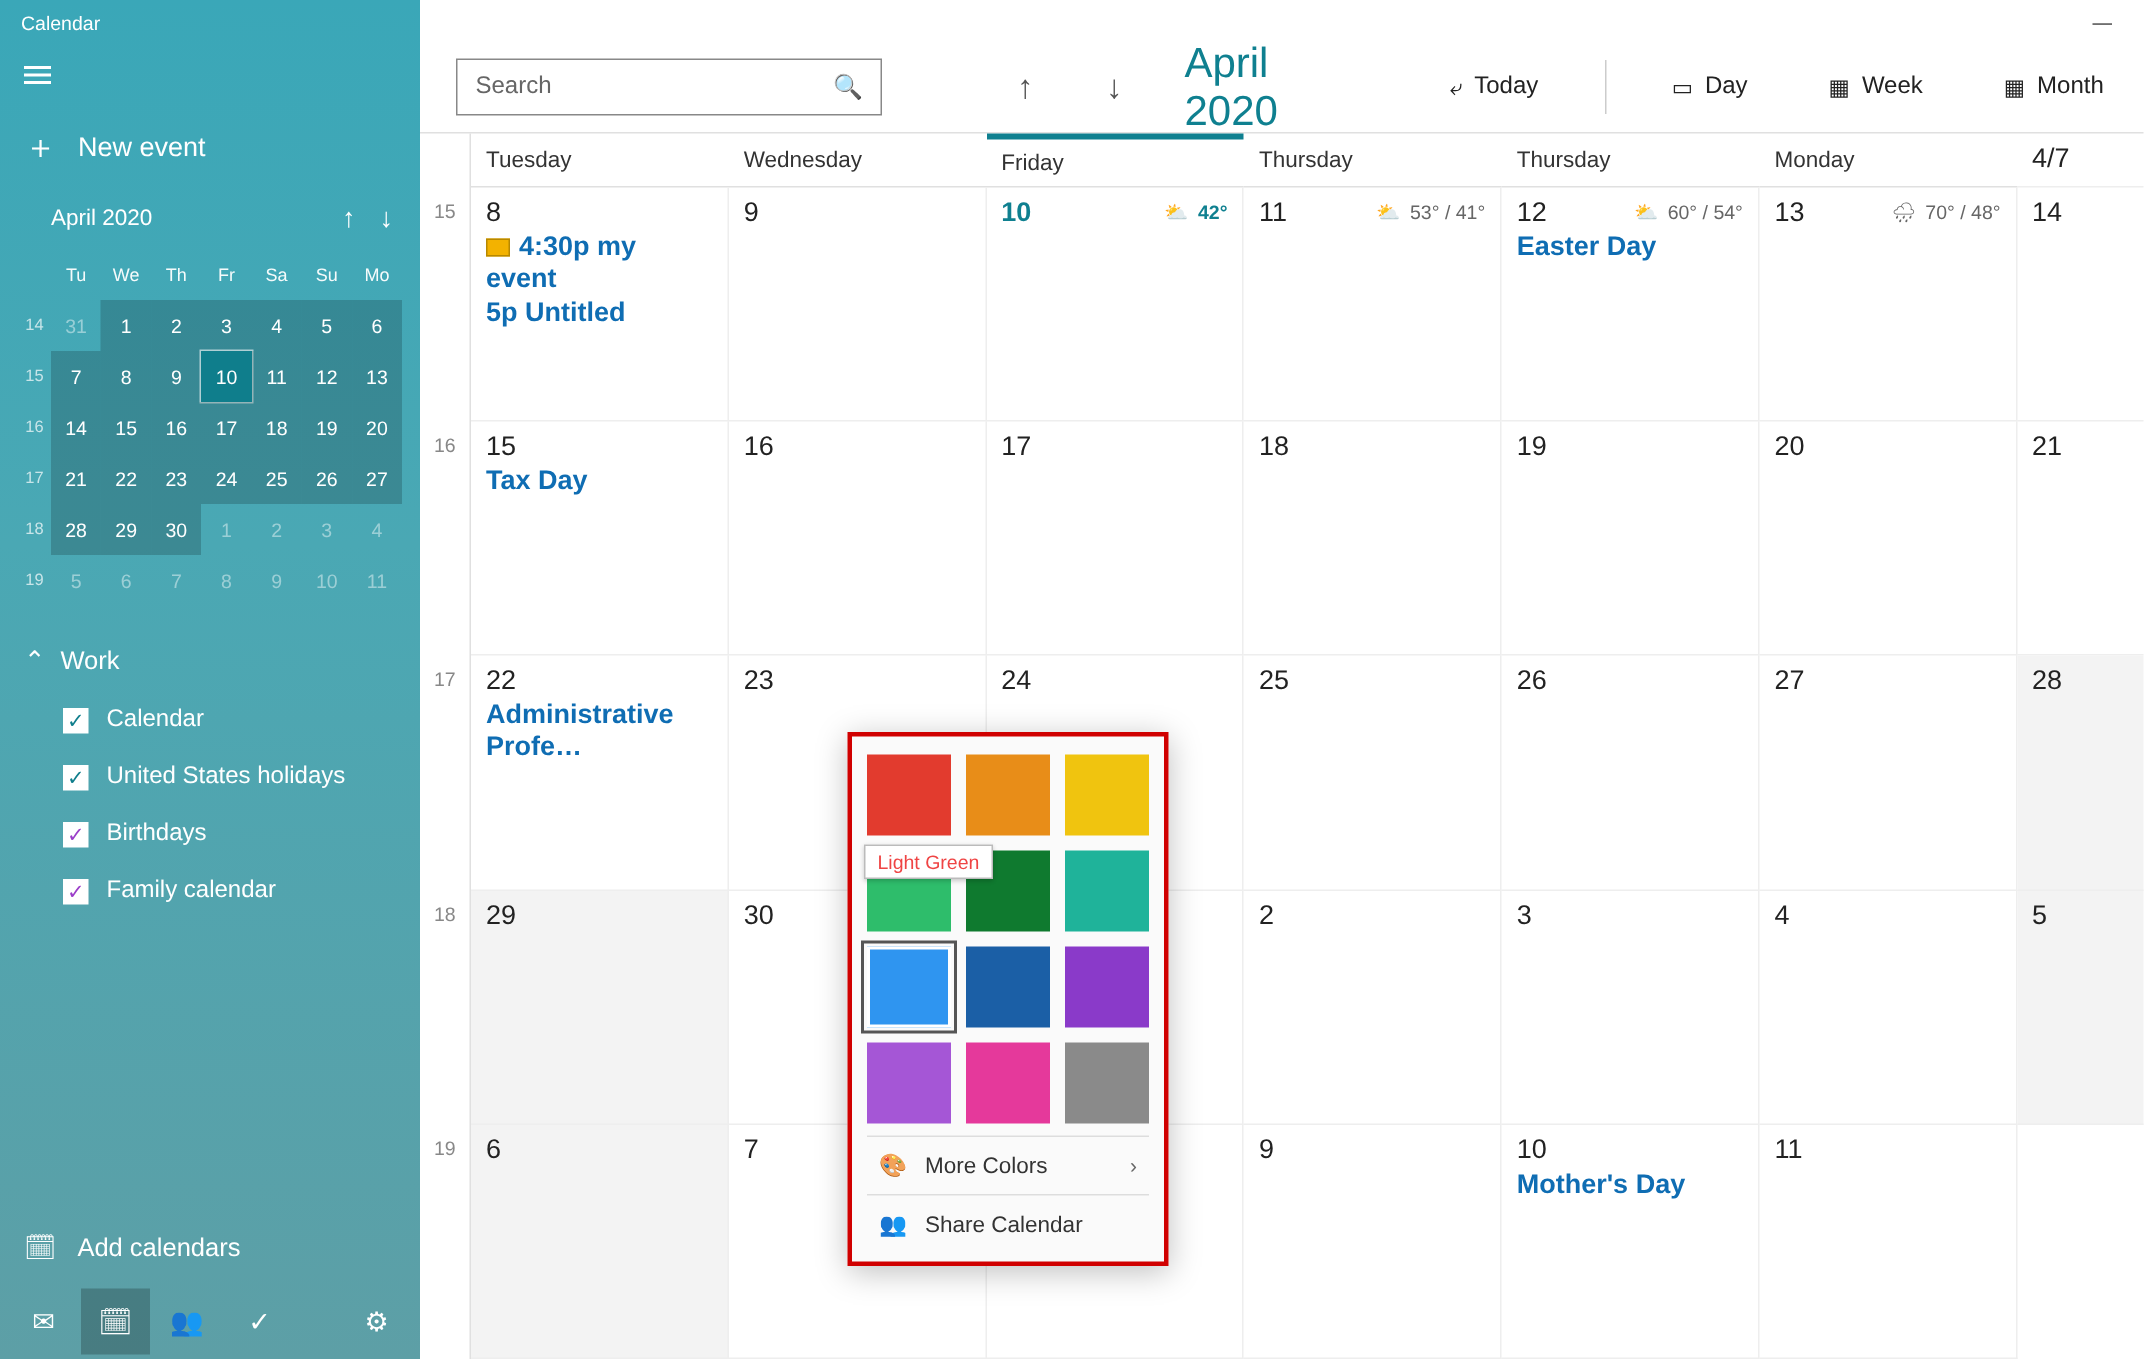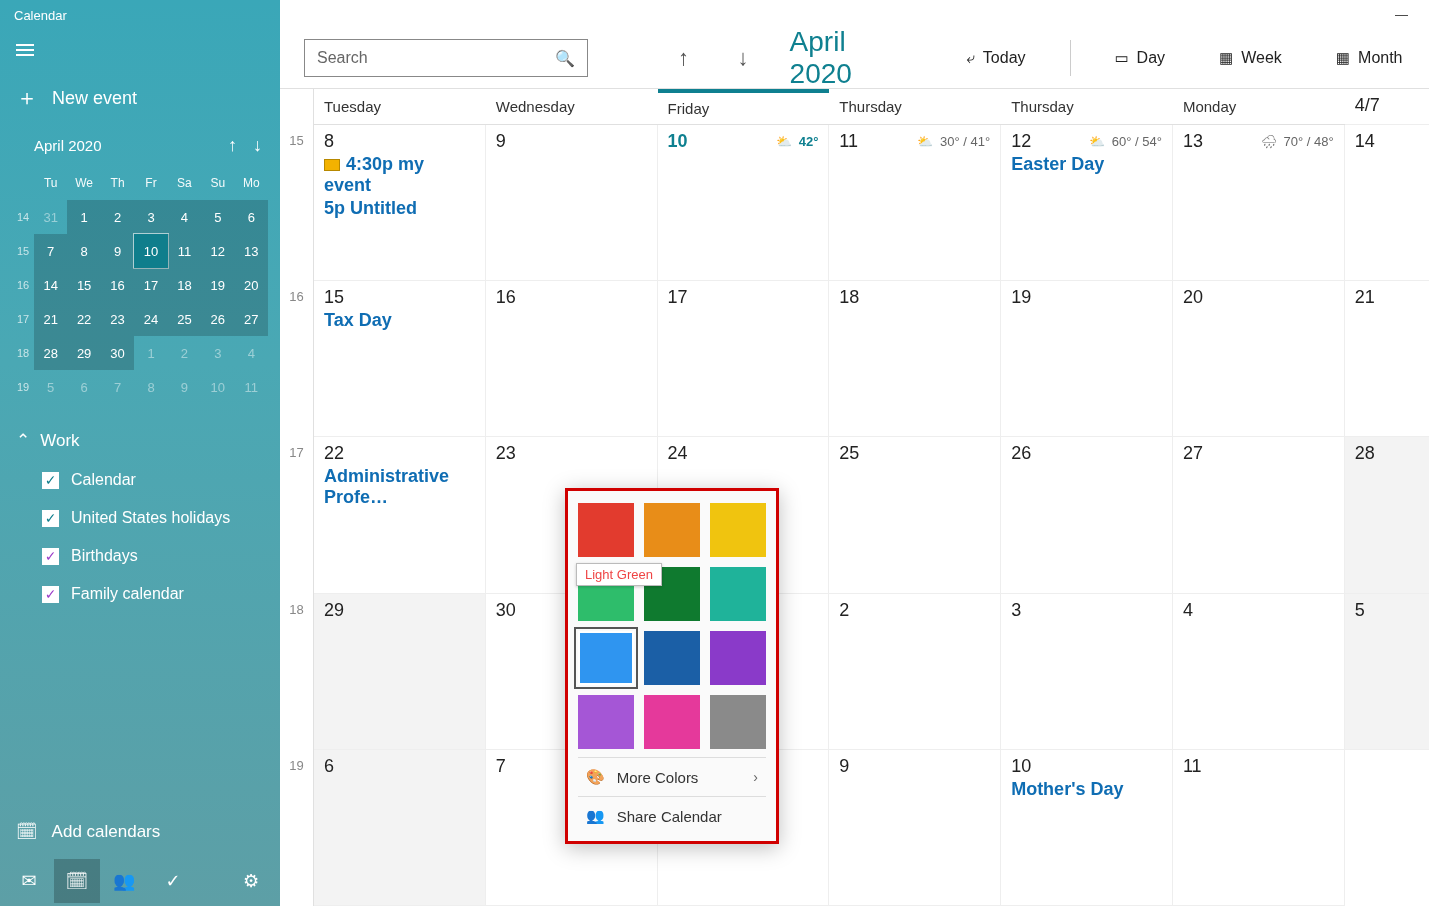--- a/index.html
+++ b/index.html
@@ -294,21 +294,21 @@
               <span>⛅</span>
               <span class="wtemp">42°</span>
             </span>
           </div>
         </div>
         <div class="daycell">
           <div class="dayrow">
             <span class="daynum">11</span>
             <span class="weather">
               <span>⛅</span>
-              <span>30° / 41°</span>
+              <span>53° / 41°</span>
             </span>
           </div>
         </div>
         <div class="daycell">
           <div class="dayrow">
             <span class="daynum">12</span>
             <span class="weather">
               <span>⛅</span>
               <span>60° / 54°</span>
             </span>

